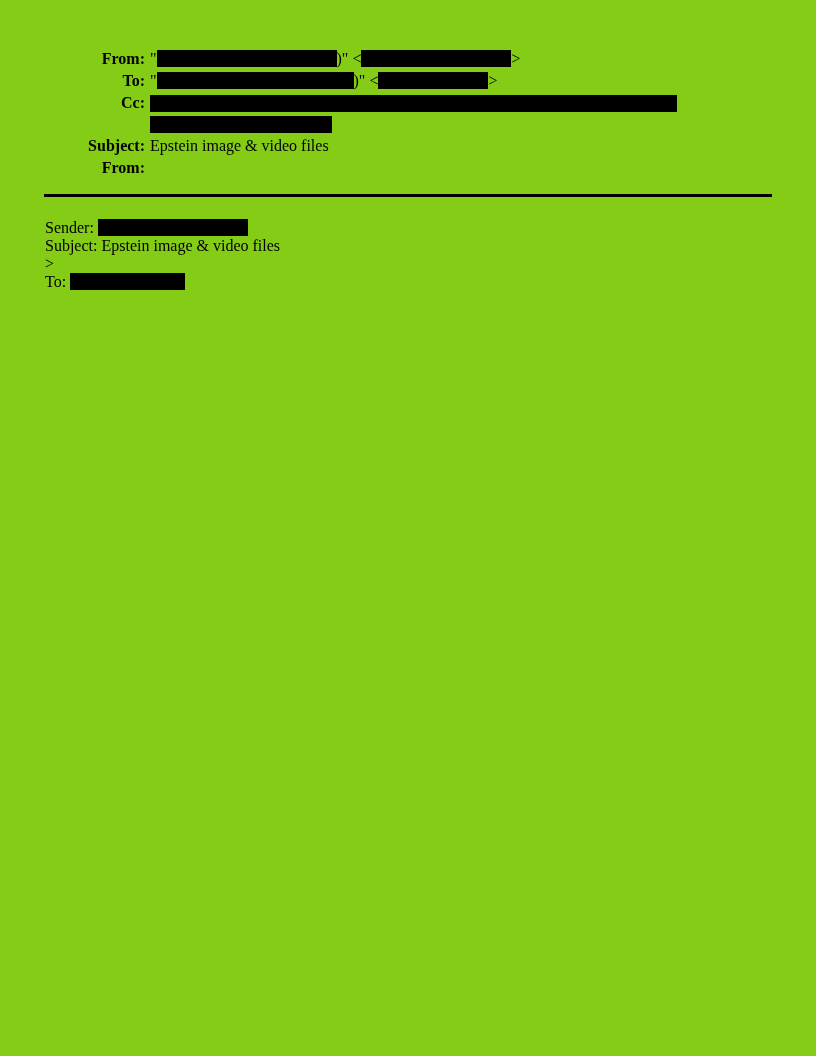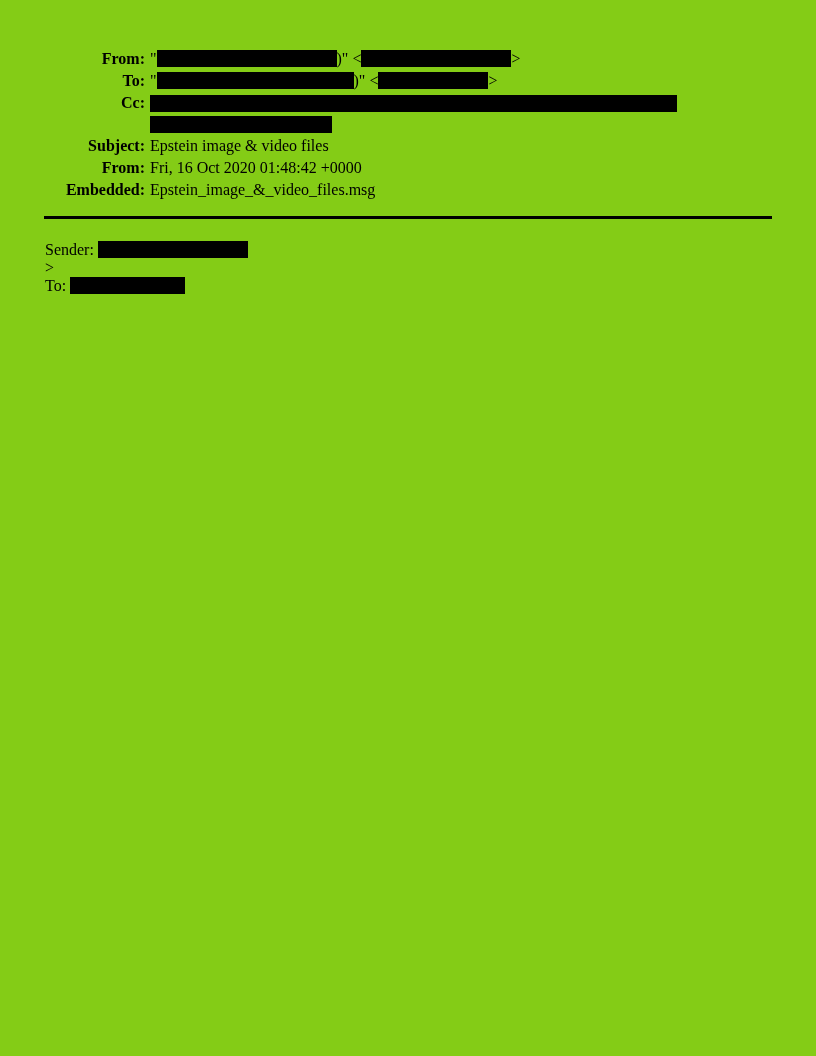--- a/index.html
+++ b/index.html
@@ -79,31 +79,27 @@
     </div>
 
 
     <div class="hrow">
       <div class="hlabel">Subject:</div>
       <div class="hvalue">Epstein image &amp; video files</div>
     </div>
 
     <div class="hrow">
       <div class="hlabel">From:</div>
-      <div class="hvalue">Fri, 16 Oct 2020 01:48:42 +0000</div>
     </div>
 
-    <div class="hrow">
-      <div class="hlabel">Embedded:</div>
-      <div class="hvalue">Epstein_image_&amp;_video_files.msg</div>
-    </div>
 
   </div>
 
   <hr class="rule">
 
   <div class="details-block">
     <div class="dline"><span>Sender:</span> <span class="redact" style="width:150px"></span></div>
+    <div class="dline">Subject: Epstein image &amp; video files</div>
     <div class="dline">&gt;</div>
     <div class="dline"><span>To:</span> <span class="redact" style="width:115px"></span></div>
   </div>
 
 </div>
 
 </body></html>

